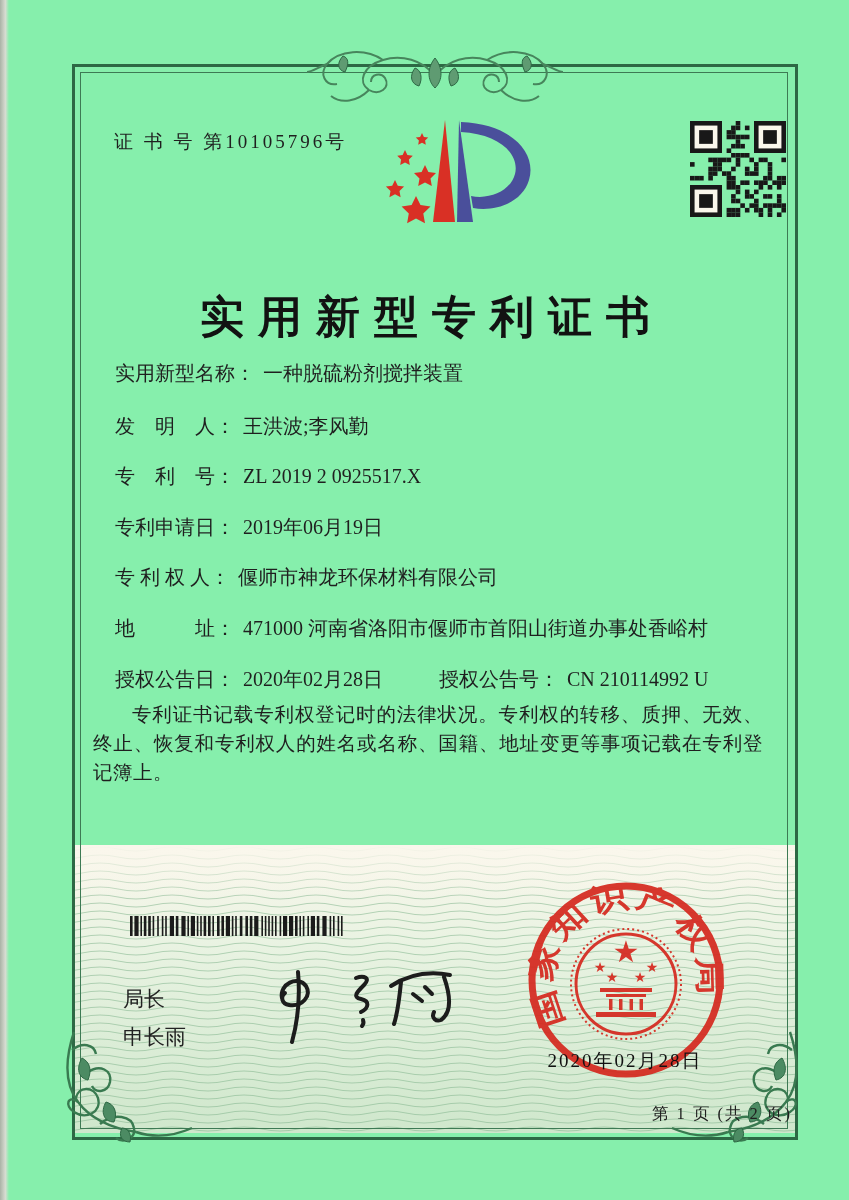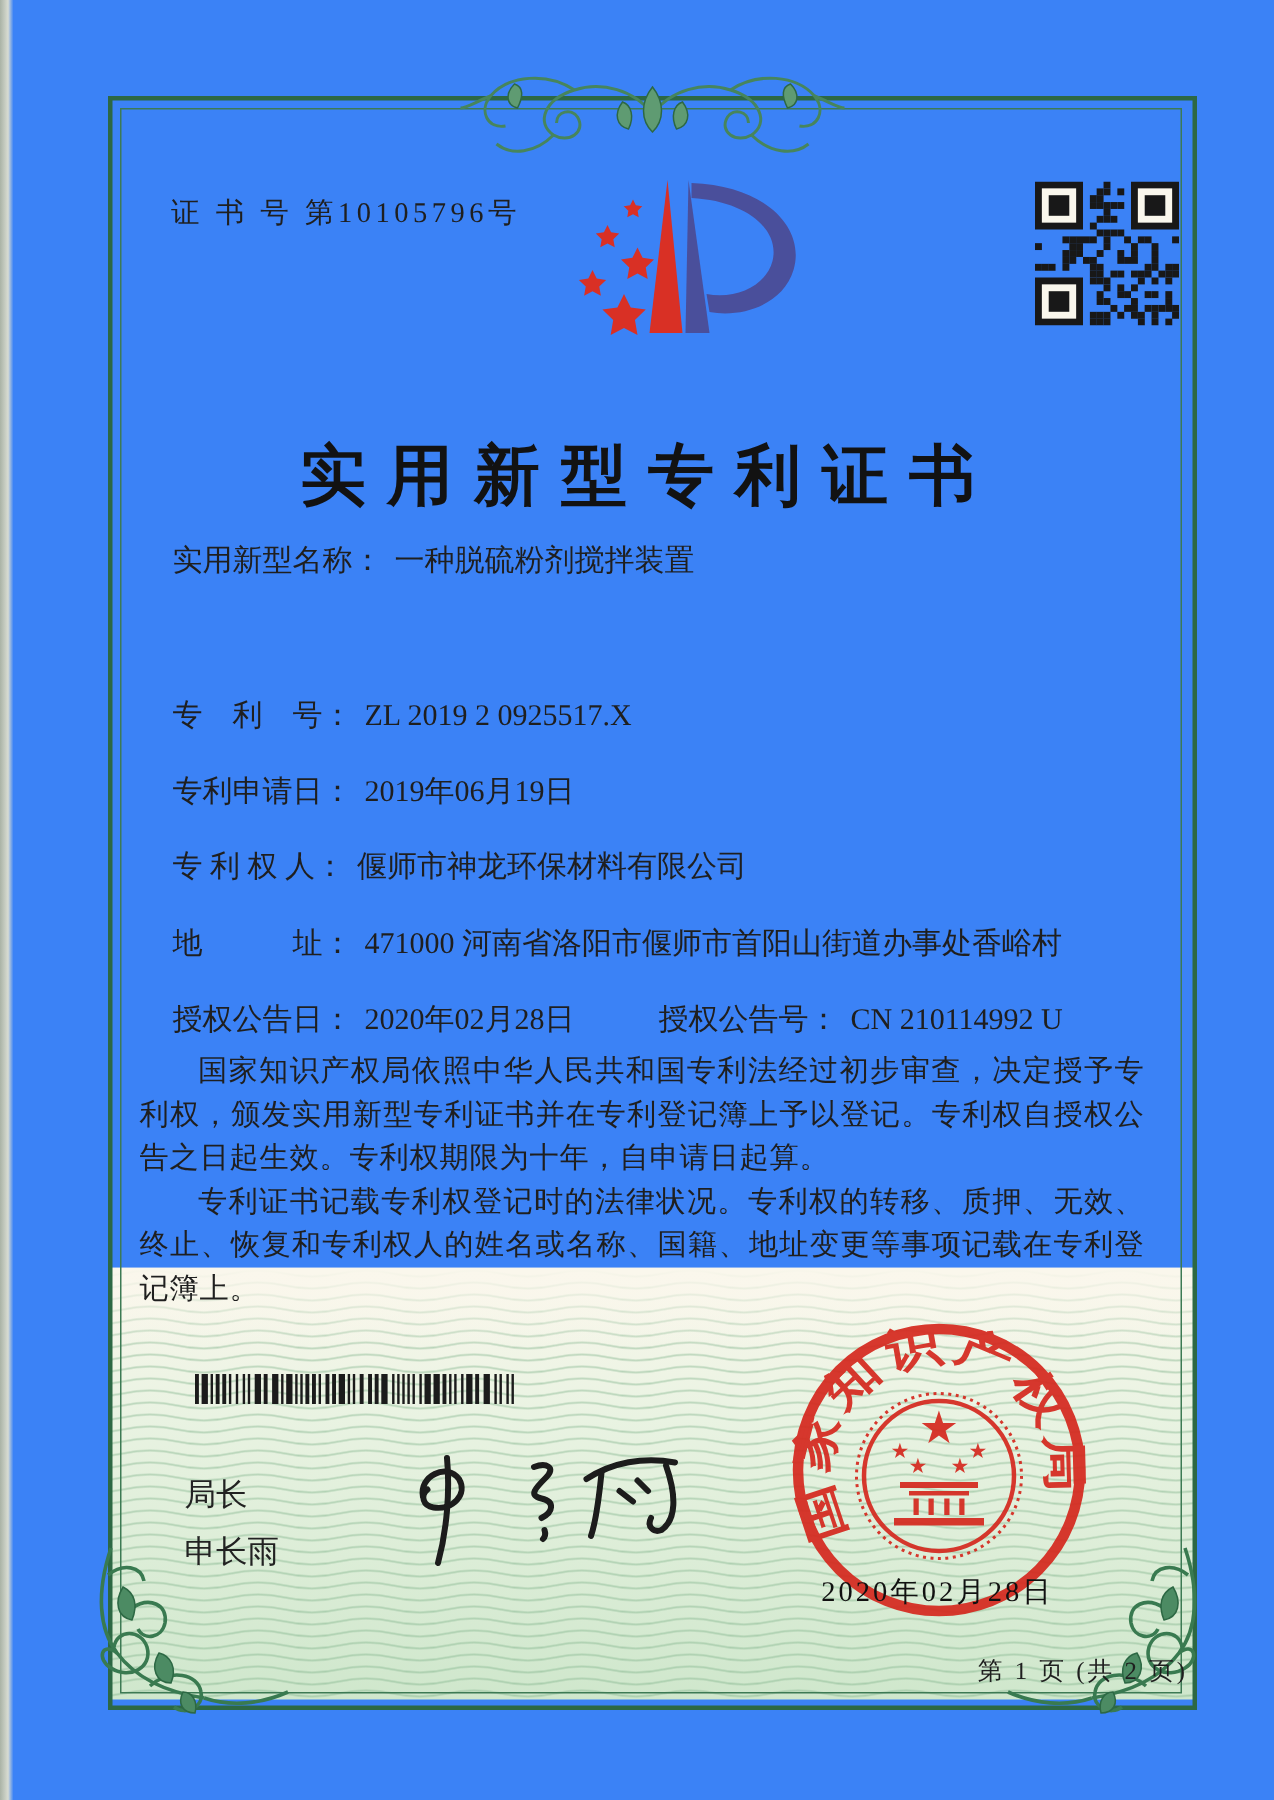--- a/index.html
+++ b/index.html
@@ -1,18 +1,18 @@
 <!DOCTYPE html>
 <html><head>
 <meta charset="utf-8">
 <style>
   html,body{margin:0;padding:0;background:#e8e8e4;}
   .page{
     position:relative;width:849px;height:1200px;margin:0 auto;
-    background:#3b82f6;overflow:hidden;
+    background:#86efac;overflow:hidden;
     font-family:"Liberation Serif","DejaVu Serif",serif;color:#1f1f1f;
   }
   .scan-edge{position:absolute;left:0;top:0;width:9px;height:100%;
     background:linear-gradient(90deg,#aab3a6,#d8dcd2 60%,rgba(250,247,236,0));}
   .band-svg{position:absolute;left:10px;top:845px;}
   .frame-outer{position:absolute;left:72px;top:64px;width:720px;height:1070px;
     border:3.5px solid #2d6844;}
   .frame-inner{position:absolute;left:80px;top:72px;width:706px;height:1055px;
     border:1.5px solid #3d7a54;}
   .cert-no{position:absolute;left:114px;top:129px;font-size:19px;letter-spacing:3px;}
@@ -22,21 +22,21 @@
     font-size:44px;font-weight:600;letter-spacing:14px;color:#121212;margin-top:40px;}
   .row{position:absolute;left:115px;font-size:20px;white-space:nowrap;}
   .row .lab{display:inline-block;}
   .row .val{margin-left:8px;font-family:"Liberation Serif","DejaVu Serif",serif;}
   .row .lab2{margin-left:56px;}
   .paras{position:absolute;left:93px;top:700px;width:670px;font-size:19.5px;
     line-height:29px;text-align:justify;letter-spacing:0.5px;}
   .paras p{margin:0;text-indent:2em;}
   .barcode{position:absolute;left:130px;top:916px;width:216px;height:20px;}
   .signer{position:absolute;left:123px;top:980px;font-size:21px;line-height:38px;
-    font-family:Liberation Mono, monospace;color:#222;}
+    font-family:Liberation Serif, serif;color:#222;}
   .signature{position:absolute;left:252px;top:942px;}
   .seal{position:absolute;left:524px;top:878px;}
   .seal-date{position:absolute;left:515px;top:1048px;width:220px;text-align:center;
     font-size:19px;letter-spacing:2px;color:#111;}
   .page-info{position:absolute;left:72px;width:720px;top:1103px;text-align:right;
     font-size:16.5px;letter-spacing:2px;}
   .back-note{position:absolute;left:0;width:849px;top:1155px;text-align:center;
     font-size:17px;letter-spacing:3px;color:#3a3a3a;}
   .orn{position:absolute;}
 </style>
@@ -262,38 +262,40 @@
         <rect x="0" y="64" width="32" height="32" fill="#181818"></rect>
         <rect x="4.571428571428571" y="68.57142857142857" width="22.857142857142854" height="22.857142857142854" fill="#faf7ec"></rect>
         <rect x="9.142857142857142" y="73.14285714285714" width="13.714285714285714" height="13.714285714285714" fill="#181818"></rect>
       </svg></div>
 
   <div class="title">实用新型专利证书</div>
 
   <div class="row" style="top:360px">
     <span class="lab">实用新型名称：</span><span class="val">一种脱硫粉剂搅拌装置</span>
   </div>
+  <div class="row" style="top:413px">
+    <span class="lab">发　明　人：</span><span class="val">王洪波;李风勤</span>
+  </div>
   <div class="row" style="top:463px">
     <span class="lab">专　利　号：</span><span class="val">ZL 2019 2 0925517.X</span>
   </div>
   <div class="row" style="top:514px">
     <span class="lab">专利申请日：</span><span class="val">2019年06月19日</span>
   </div>
   <div class="row" style="top:564px">
     <span class="lab">专 利 权 人：</span><span class="val">偃师市神龙环保材料有限公司</span>
   </div>
   <div class="row" style="top:615px">
     <span class="lab">地　　　址：</span><span class="val">471000 河南省洛阳市偃师市首阳山街道办事处香峪村</span>
   </div>
   <div class="row" style="top:666px">
     <span class="lab">授权公告日：</span><span class="val">2020年02月28日</span><span class="lab lab2">授权公告号：</span><span class="val">CN 210114992 U</span>
   </div>
 
   <div class="paras">
-    <p>国家知识产权局依照中华人民共和国专利法经过初步审查，决定授予专利权，颁发实用新型专利证书并在专利登记簿上予以登记。专利权自授权公告之日起生效。专利权期限为十年，自申请日起算。</p>
     <p>专利证书记载专利权登记时的法律状况。专利权的转移、质押、无效、终止、恢复和专利权人的姓名或名称、国籍、地址变更等事项记载在专利登记簿上。</p>
   </div>
 
   <div class="barcode"><svg width="216" height="20">
         <rect x="0.0" y="0" width="2.6" height="20" fill="#1b1b1b"></rect>
         <rect x="4.4" y="0" width="4.2" height="20" fill="#1b1b1b"></rect>
         <rect x="10.4" y="0" width="1.6" height="20" fill="#1b1b1b"></rect>
         <rect x="13.8" y="0" width="2.6" height="20" fill="#1b1b1b"></rect>
         <rect x="18.2" y="0" width="2.6" height="20" fill="#1b1b1b"></rect>
         <rect x="22.6" y="0" width="1.6" height="20" fill="#1b1b1b"></rect>

